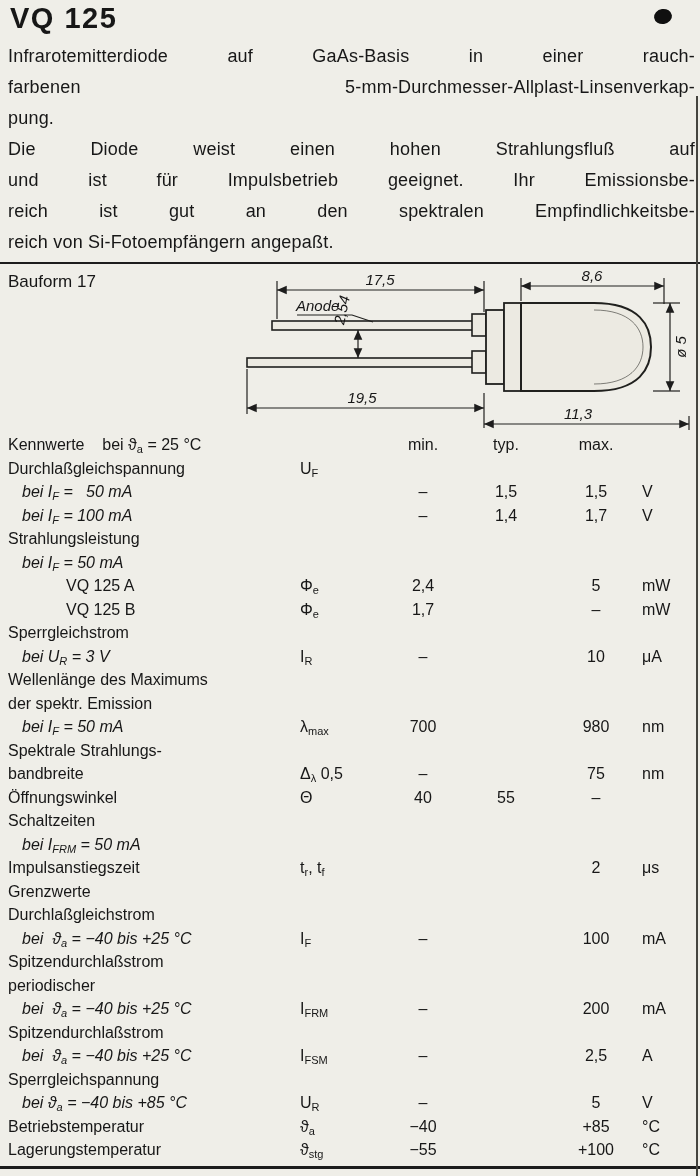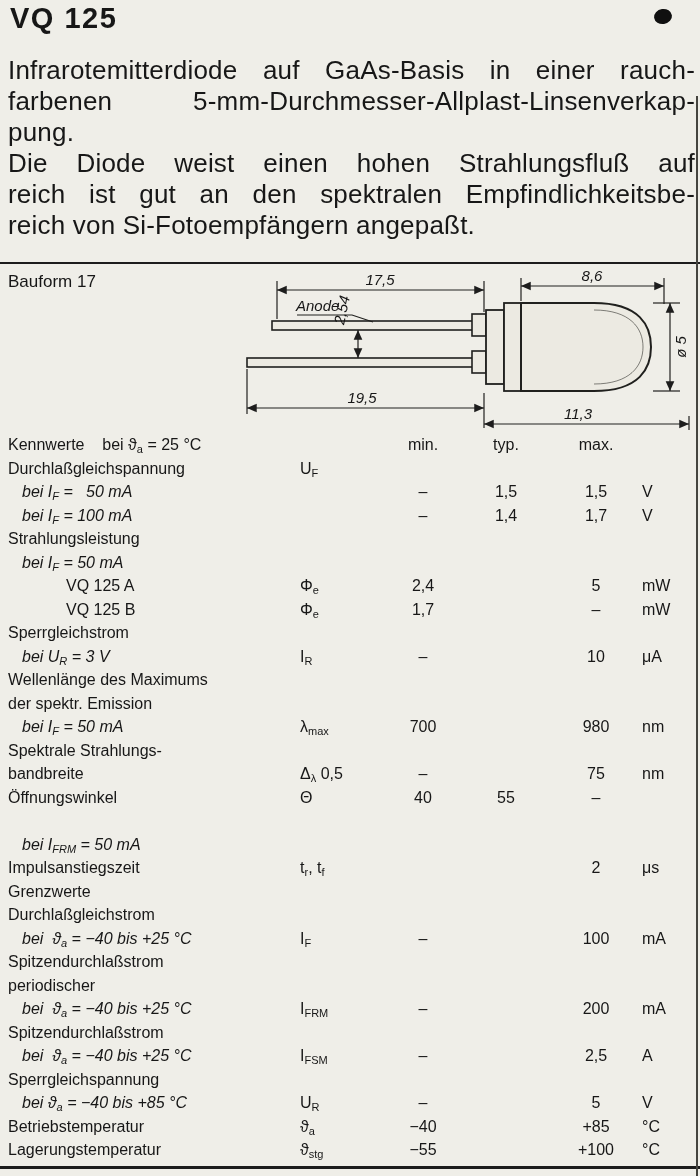--- a/index.html
+++ b/index.html
@@ -1,21 +1,21 @@
 <!DOCTYPE html>
 <html><head>
 <meta charset="utf-8">
 <style>
   html,body{margin:0;padding:0;background:#9a9a96;}
   .page{position:relative;width:700px;height:1176px;background:#efeee8;overflow:hidden;
         font-family:"Liberation Sans","DejaVu Sans",sans-serif;color:#171717;}
   .title{position:absolute;top:2px;left:10px;font-size:29px;font-weight:700;letter-spacing:1.5px;text-align:center;}
   .corner-dot{position:absolute;top:9px;left:654px;width:18px;height:15px;background:#101010;
               border-radius:50%;transform:rotate(-8deg);}
-  .intro{position:absolute;top:41px;left:8px;width:687px;font-size:26px;line-height:31px;letter-spacing:.2px;margin-top:14px;}
+  .intro{position:absolute;top:41px;left:8px;width:687px;font-size:18px;line-height:31px;letter-spacing:.2px;}
   .il{height:31px;overflow:hidden;}
   .jl{text-align:justify;text-align-last:justify;}
   .rule{position:absolute;left:0;width:700px;background:#1c1c1c;}
   .rule-top{top:262px;height:2px;}
   .rule-bottom{top:1166px;height:3px;}
   .edge-line{position:absolute;left:696px;top:96px;width:2px;height:1080px;background:#45443f;}
   .drawing{position:absolute;top:266px;left:0;}
   .drawing text{fill:#171717;stroke:none;}
   .dim{font-style:italic;font-size:15px;}
   .lbl{font-size:17px;}
@@ -35,20 +35,21 @@
 <div class="page">
 
   <div class="title">VQ 125</div>
   <div class="corner-dot"></div>
 
   <div class="intro">
     <div class="il jl">Infrarotemitterdiode auf GaAs-Basis in einer rauch-</div>
     <div class="il jl">farbenen 5-mm-Durchmesser-Allplast-Linsenverkap-</div>
     <div class="il">pung.</div>
     <div class="il jl">Die Diode weist einen hohen Strahlungsfluß auf</div>
+    <div class="il jl">und ist für Impulsbetrieb geeignet. Ihr Emissionsbe-</div>
     <div class="il jl">reich ist gut an den spektralen Empfindlichkeitsbe-</div>
     <div class="il">reich von Si-Fotoempfängern angepaßt.</div>
   </div>
 
   <div class="rule rule-top"></div>
 
   <svg class="drawing" width="700" height="176" viewBox="0 0 700 176">
     <defs>
       <marker id="arr" viewBox="0 0 10 10" refX="9" refY="5" markerWidth="9" markerHeight="9" orient="auto-start-reverse">
         <path d="M0,1 9,5 0,9z" fill="#1d1d1d"></path>
@@ -219,20 +220,21 @@
       </div>
       <div class="trow">
         <div class="c-name ind0"><span>Öffnungswinkel</span></div>
         <div class="c-sym"><span>Θ</span></div>
         <div class="c-num">40</div>
         <div class="c-num">55</div>
         <div class="c-num">–</div>
         <div class="c-unit"></div>
       </div>
       <div class="trow">
+        <div class="c-name ind0"><span>Schaltzeiten</span></div>
         <div class="c-sym"></div>
         <div class="c-num"></div>
         <div class="c-num"></div>
         <div class="c-num"></div>
         <div class="c-unit"></div>
       </div>
       <div class="trow">
         <div class="c-name ind1"><span>bei </span><span>I</span><sub>FRM</sub><span> = 50 mA</span></div>
         <div class="c-sym"></div>
         <div class="c-num"></div>

